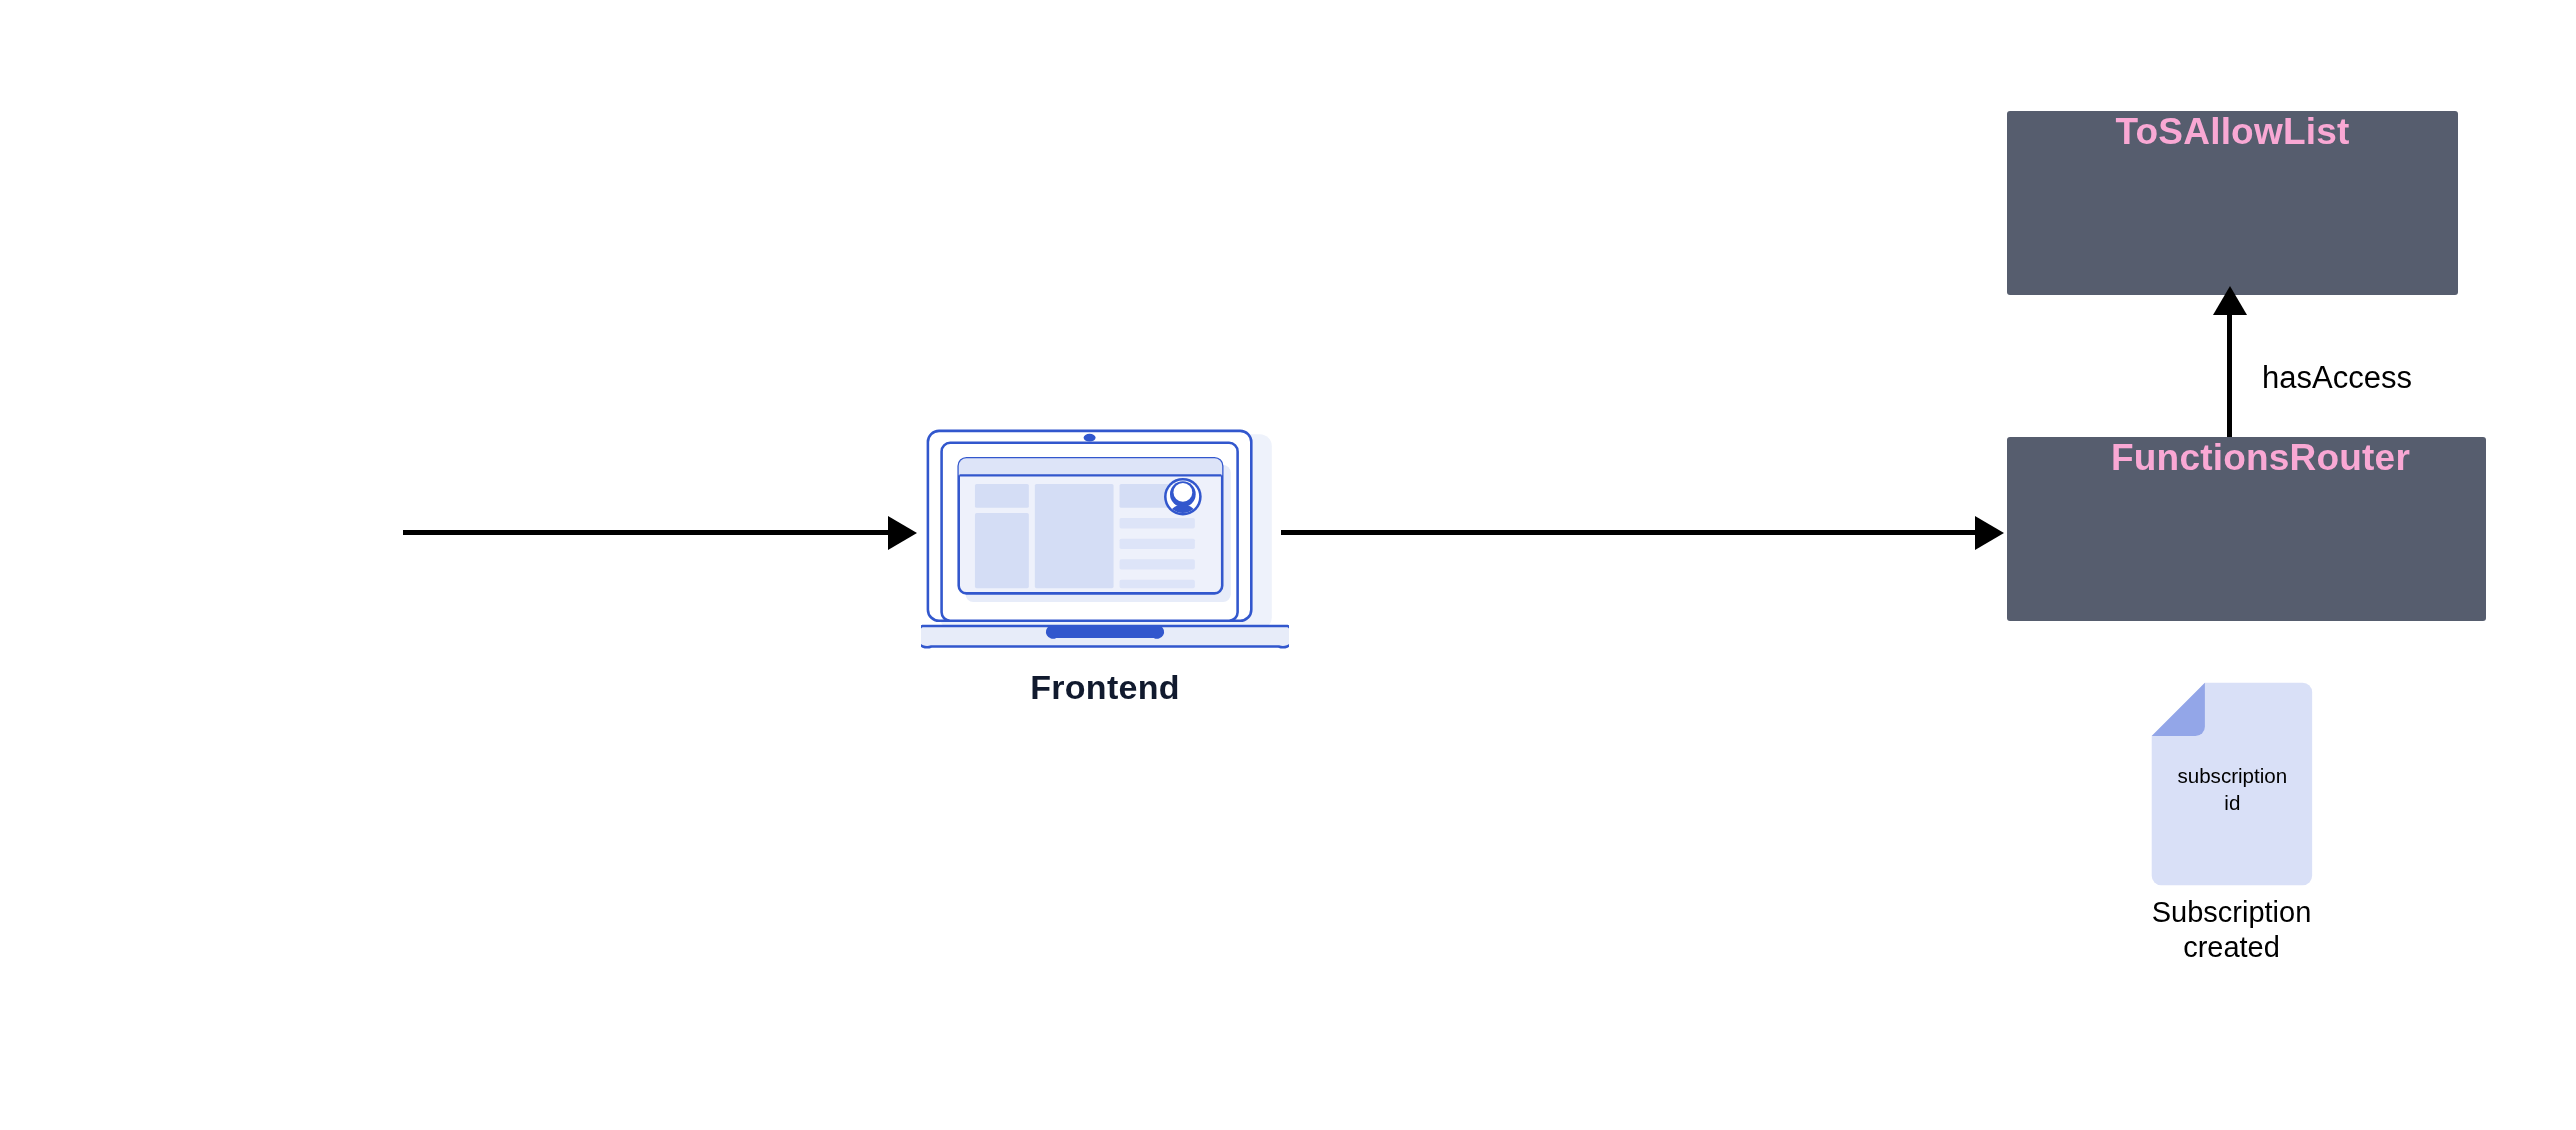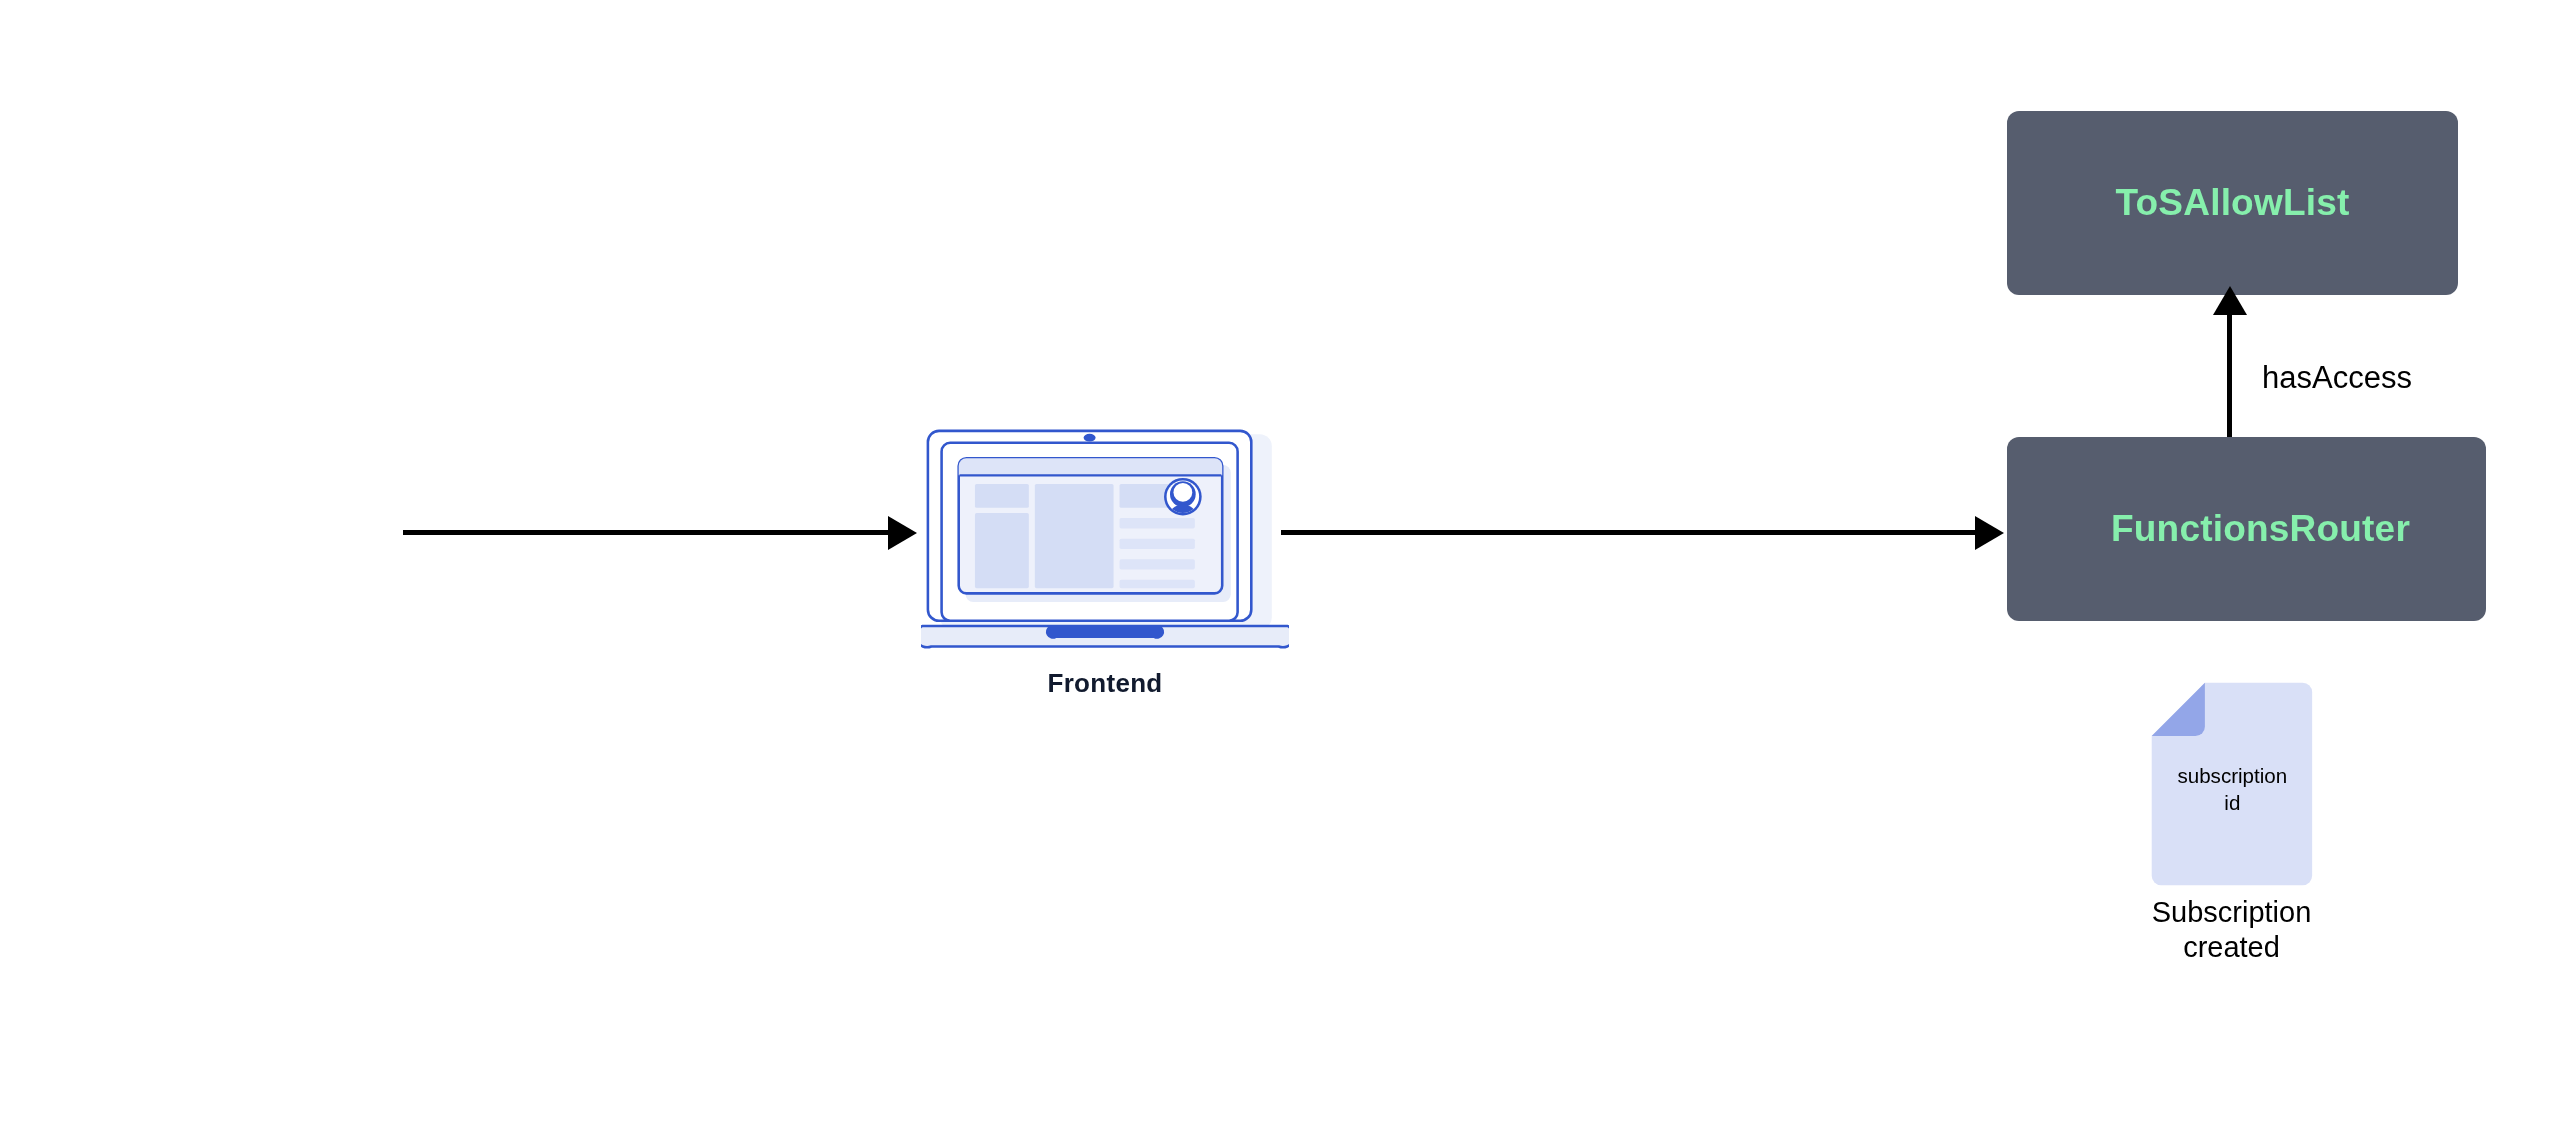--- a/index.html
+++ b/index.html
@@ -51,35 +51,34 @@
     top: 424px;
     width: 368px;
     height: 343px;
   }
   #frontend-label {
     position: absolute;
     top: 244px;
     left: 0;
     width: 368px;
     text-align: center;
-    font-size: 26px;
+    font-size: 34px;
     font-weight: bold;
     color: #111a2e;
     letter-spacing: 0.3px;
   }
 
   
   .contract-box {
     position: absolute;
     background: #565d6e;
-    border-radius: 12px;
+    border-radius: 3px;
     display: flex;
-    align-items: center;
     justify-content: center;
-    color: #86efac;
+    color: #f9a8d4;
     font-size: 37px;
     font-weight: bold;
     letter-spacing: 0.2px;
   }
   #tos-allow-list-box {
     left: 2007px;
     top: 111px;
     width: 451px;
     height: 184px;
   }

